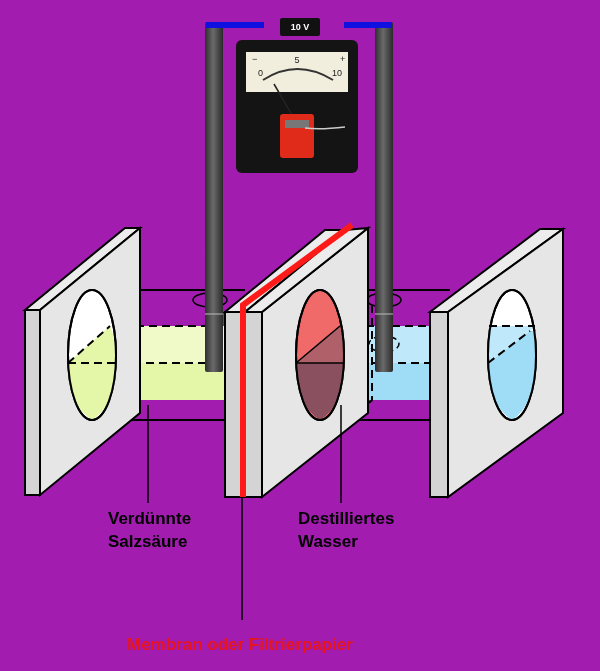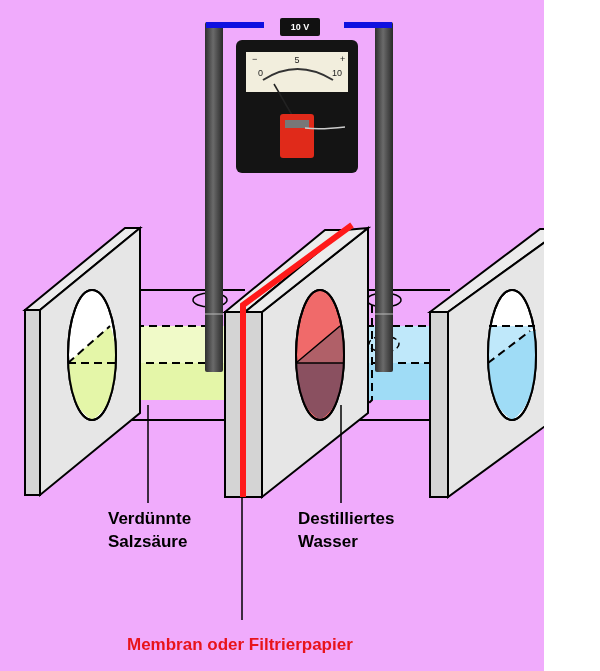--- a/index.html
+++ b/index.html
@@ -1,16 +1,16 @@
 <!DOCTYPE html>
 <html><head>
 <meta charset="utf-8">
 <style>
   html,body{margin:0;padding:0;background:#fff;}
-  #stage{position:relative;width:544px;height:671px;overflow:hidden;background:#f0abfc;}
+  #stage{position:relative;width:600px;height:671px;overflow:hidden;background:#a21caf;}
   svg{position:absolute;left:0;top:0;}
   .lbl{font-family:"Liberation Sans",sans-serif;font-weight:bold;font-size:17px;fill:#000;}
   .lbl-red{font-family:"Liberation Sans",sans-serif;font-weight:bold;font-size:17px;fill:#e8141b;}
   .meter-txt{font-family:"Liberation Sans",sans-serif;font-size:9px;fill:#222;}
   .meter-badge{font-family:"Liberation Sans",sans-serif;font-weight:bold;font-size:9px;fill:#fff;}
 </style>
 </head>
 <body>
 
 <div id="stage">

